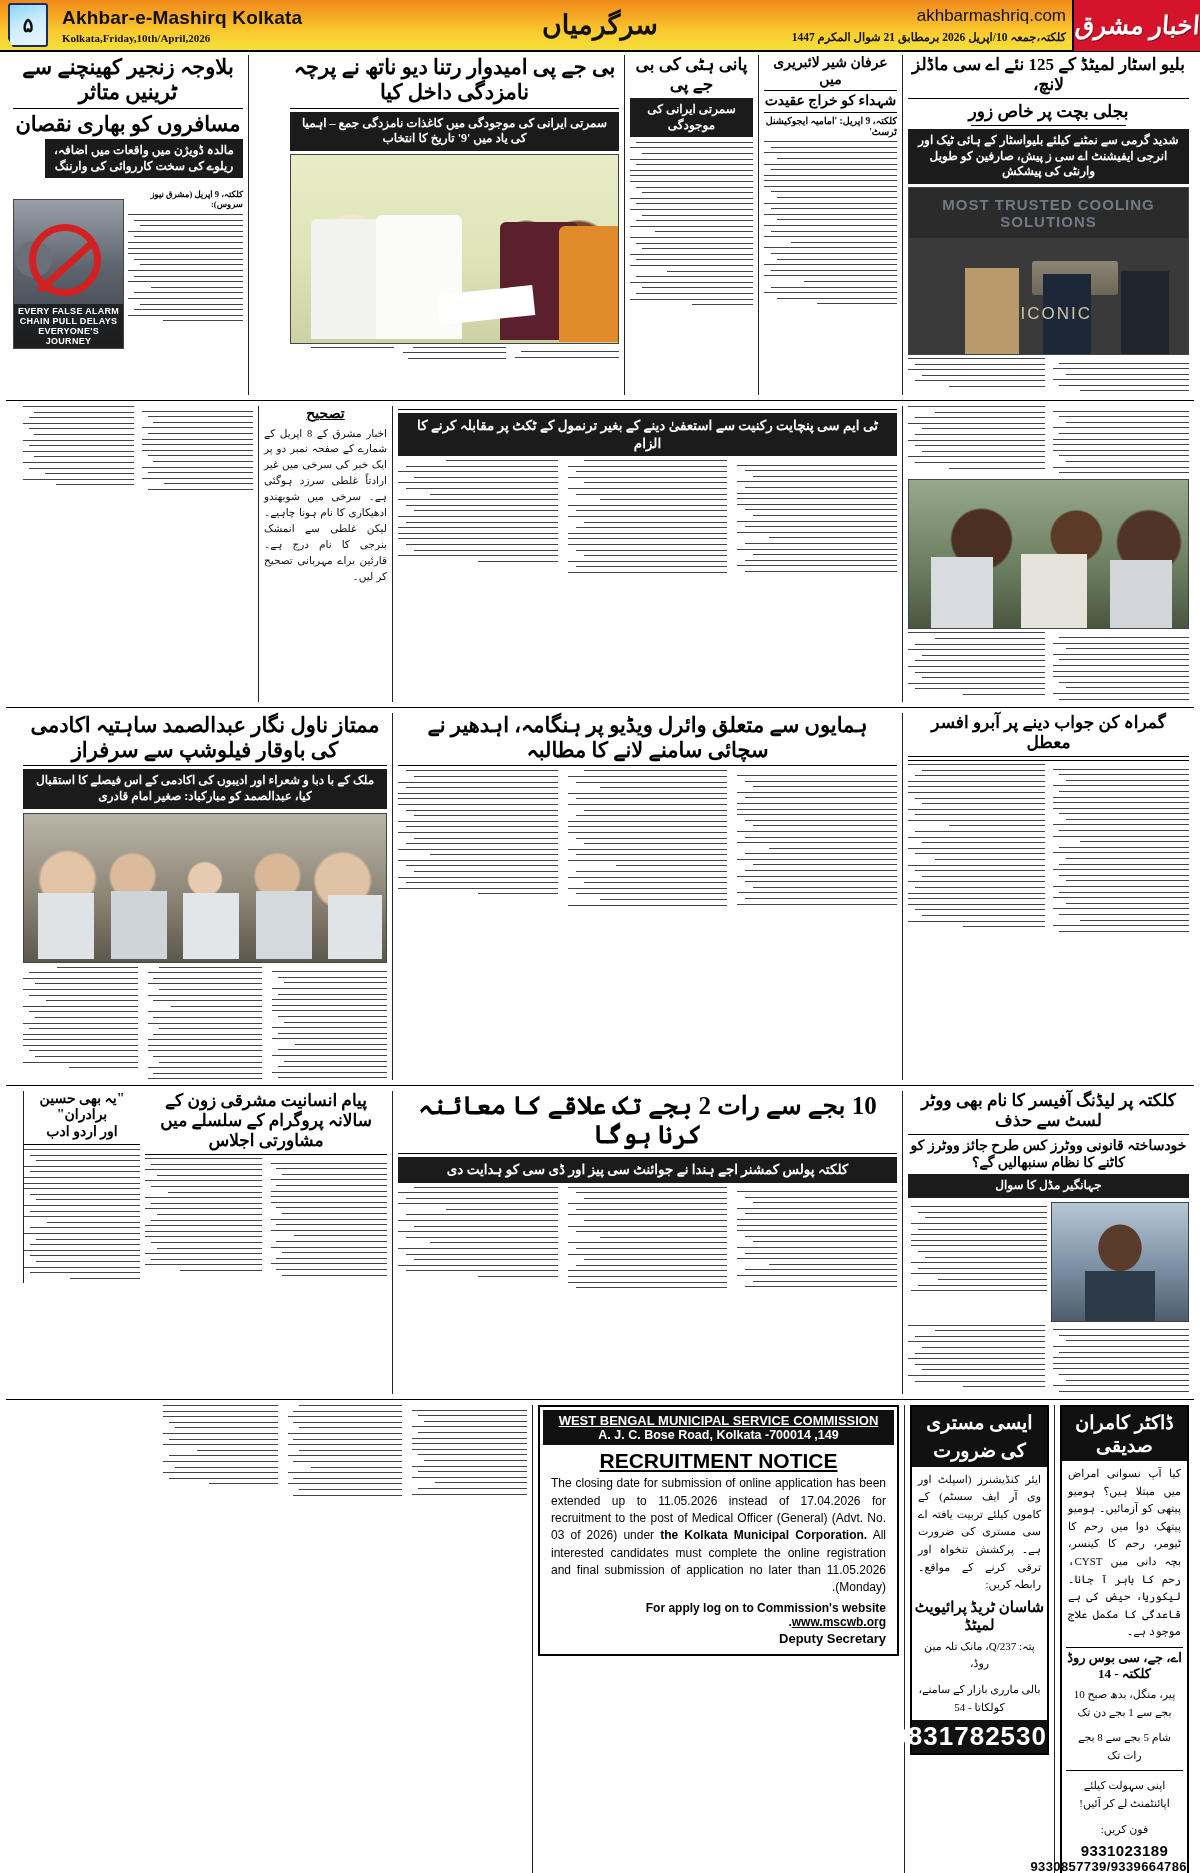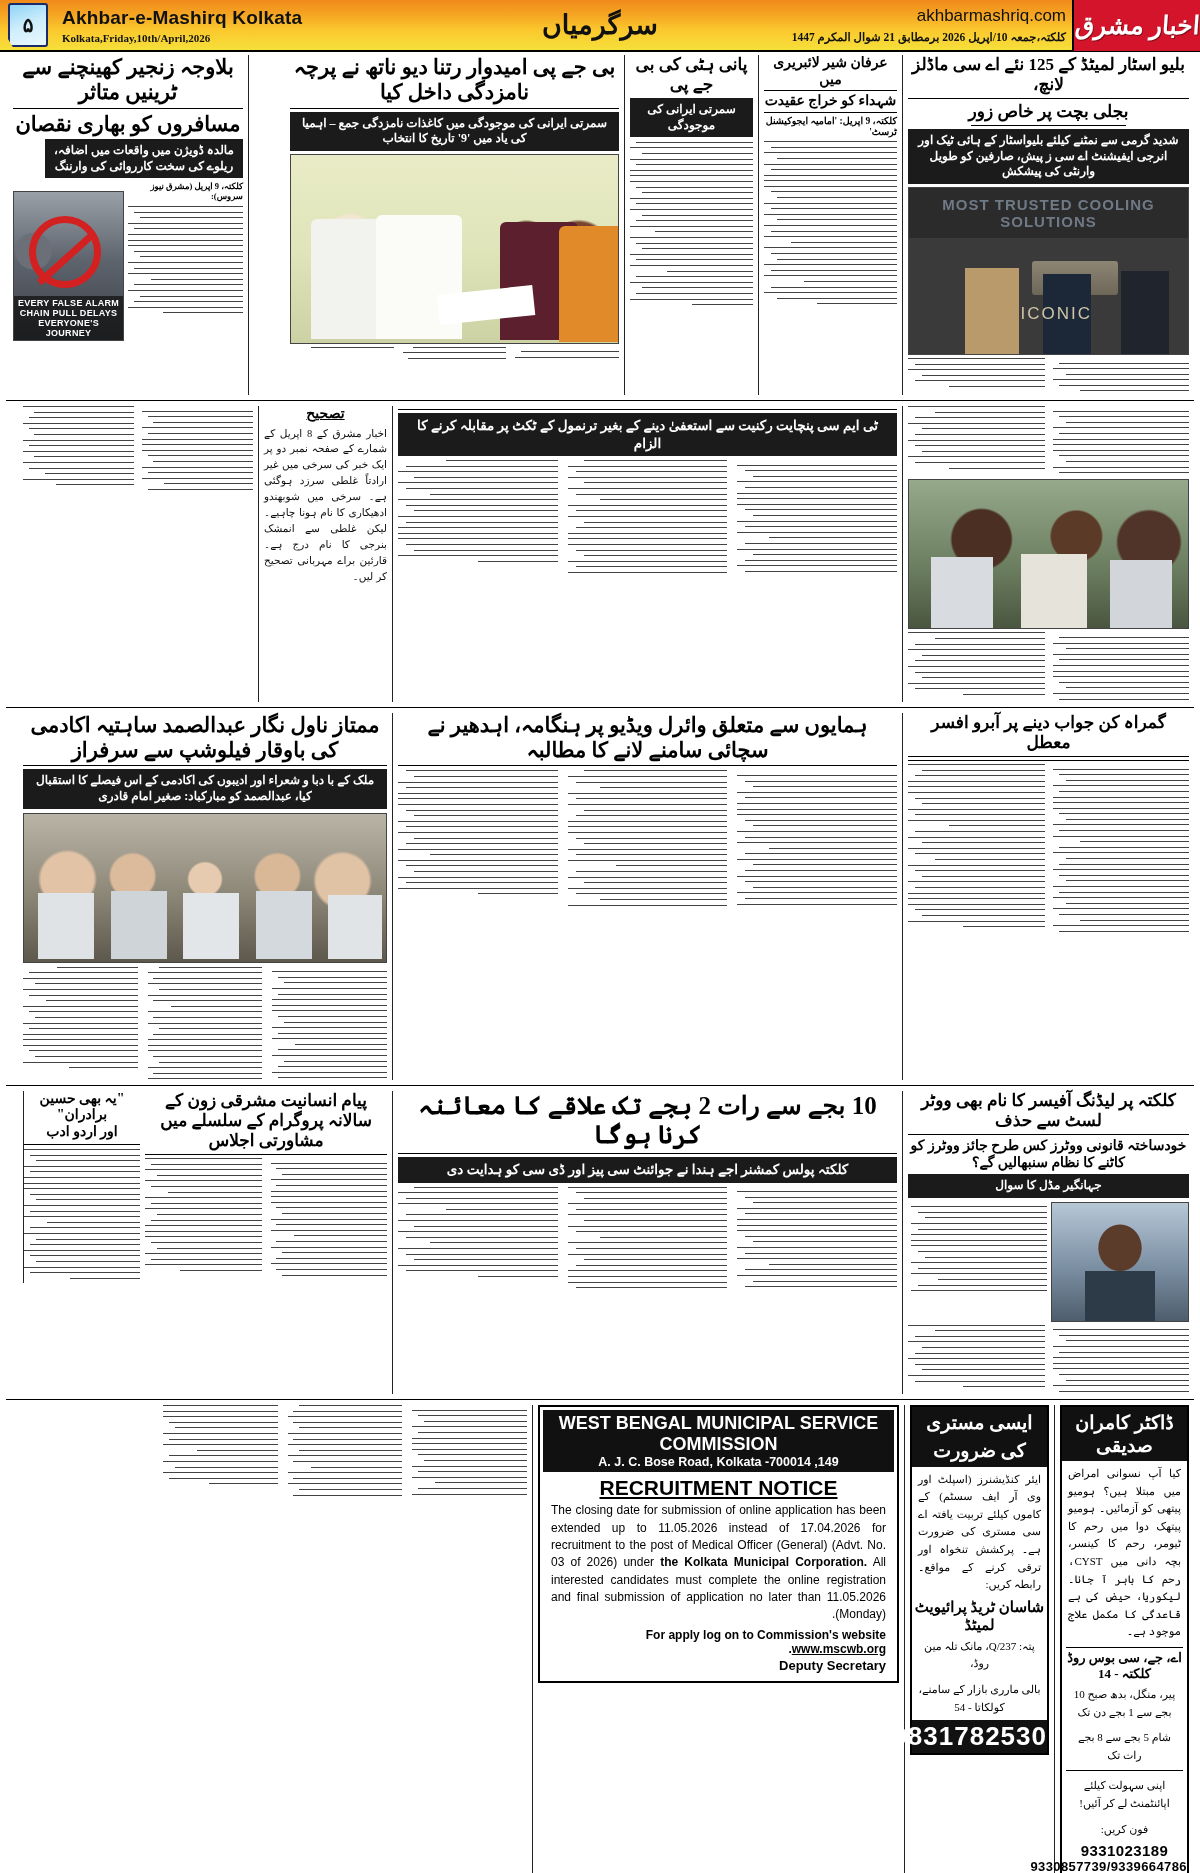--- a/index.html
+++ b/index.html
@@ -193,21 +193,21 @@
 
   
   .ad-box { border: 2px solid #000; padding: 0; background:#fff; }
   .ad-black {
     background:#111; color:#fff; text-align:center;
     font-family:"Liberation Sans",sans-serif; font-weight:bold;
     padding:3px 2px;
   }
   .ad-title-en {
     font-family:"Liberation Sans",sans-serif; font-weight:bold;
-    text-align:center; font-size:18px; color:#fff;
+    text-align:center; font-size:13px; color:#fff;text-decoration:underline;
   }
   .ad-sub-en {
     font-family:"Liberation Sans",sans-serif; font-weight:bold;
     text-align:center; font-size:12.5px; color:#fff;
   }
   .ad-head {
     font-family:"Liberation Sans",sans-serif; font-weight:bold;
     text-align:center; font-size:21px; text-decoration:underline;
     color:#000; padding:4px 0 2px;
   }
@@ -397,21 +397,21 @@
           <i class="s95"></i>
           <i class="s80"></i>
     </div>
   </div>
 
   <div class="col" style="width:240px;">
     <div class="hl hl-lg">بلاوجہ زنجیر کھینچنے سے ٹرینیں متاثر</div>
     <div class="rule"></div>
     <div class="hl hl-lg">مسافروں کو بھاری نقصان</div>
     <div class="banner banner-sm" style="margin-top:3px;margin-left:32px;">مالدہ ڈویژن میں واقعات میں اضافہ، ریلوے کی سخت کارروائی کی وارننگ</div>
-    <div class="cols" style="margin-top:3px;">
+    <div class="cols" style="margin-top:11px;">
       <div style="width:120px;">
         <div class="byline" style="font-size:8.5px;">کلکتہ، 9 اپریل (مشرق نیوز سروس):</div>
         <div class="tx body-ur">
           <i class="s100"></i>
               <i class="s95"></i>
               <i class="s90"></i>
               <i class="s100"></i>
               <i class="s95"></i>
               <i class="s100"></i>
           <i class="s85"></i>

